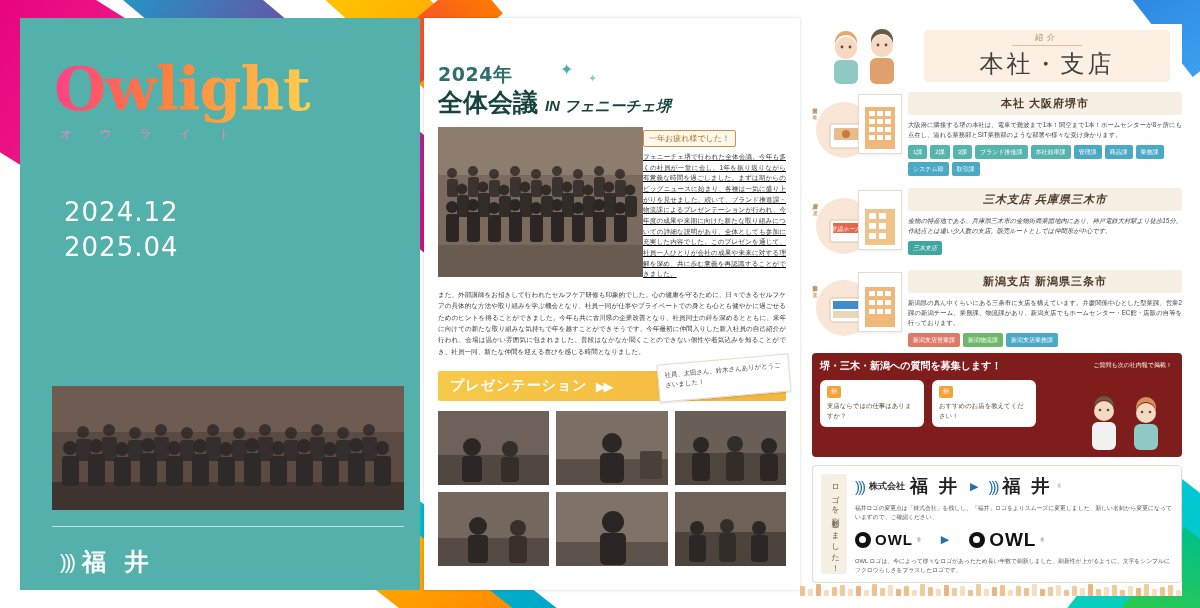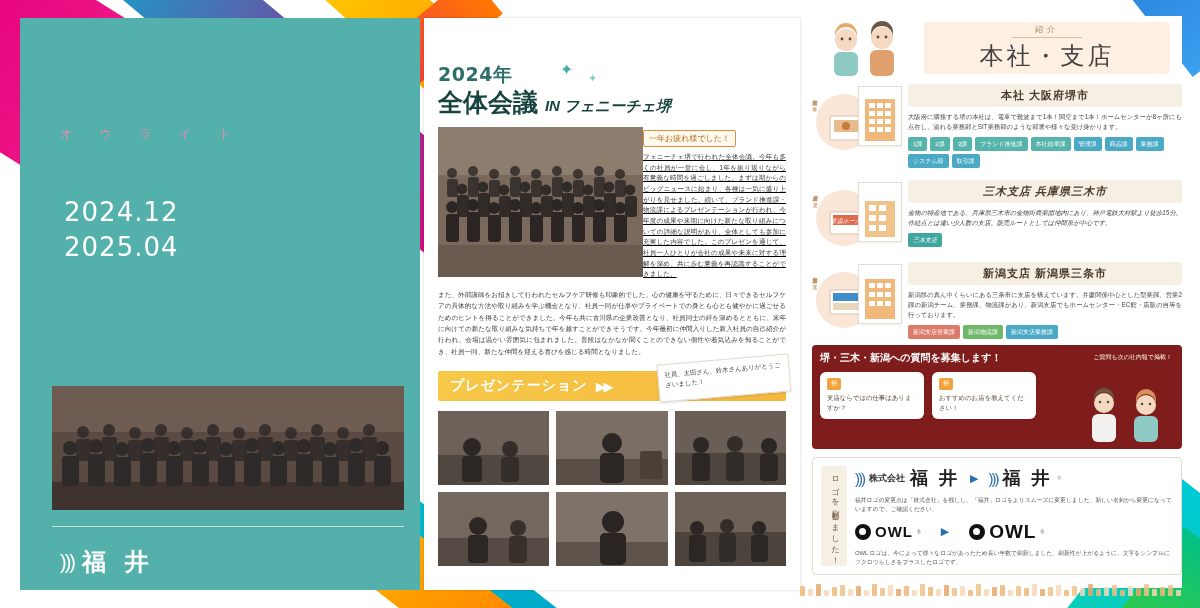--- a/index.html
+++ b/index.html
@@ -148,21 +148,21 @@
     box-shadow: 0 1px 2px rgba(0,0,0,.12);
   }
   .pres-grid {
     margin-top: 10px; display: grid; grid-template-columns: repeat(3, 1fr);
     gap: 7px;
   }
   .pres-cell { width: 100%; height: 74px; background: #5d5149; overflow: hidden; position: relative; }
 
   
   .panel-right {
-    position: absolute; left: 812px; top: 16px; width: 370px; height: 572px;
+    position: absolute; left: 812px; top: 24px; width: 370px; height: 572px;
     background: #ffffff;
   }
   .pr-head { position: relative; height: 64px; }
   .pr-head-badge {
     position: absolute; left: 112px; top: 6px; width: 246px; height: 52px;
     background: #fdf0e3; border-radius: 4px;
     display: flex; flex-direction: column; align-items: center; justify-content: center;
   }
   .pr-head-badge .small { font-size: 8px; color: #a98a63; letter-spacing: 4px; }
   .pr-head-badge .big { font-size: 24px; color: #404040; font-weight: 400; letter-spacing: 3px; }
@@ -259,20 +259,21 @@
   <div class="ribbon rb-yellow-top"></div>
   <div class="ribbon rb-center-diag"></div>
   <div class="ribbon rb-bottom-cyan"></div>
   <div class="ribbon rb-bottom-orange"></div>
   <div class="ribbon rb-right-blue"></div>
   <div class="ribbon rb-right-blue2"></div>
   <div class="ribbon rb-right-cyan"></div>
   <div class="ribbon rb-right-green"></div>
 
   <div class="cover">
+    <div class="cover-logo">Owlight</div>
     <div class="cover-logo-sub">オ ウ ラ イ ト</div>
     <div class="cover-dates" style="white-space:pre-line;">
       <span>2024.12
 2025.04</span>
     </div>
 
     <div class="cover-photo">
       <svg width="352" height="124" viewBox="0 0 352 124">
         <rect width="352" height="124" fill="#5b4a42"></rect>
         <rect x="0" y="0" width="352" height="46" fill="#6e5c52"></rect>

